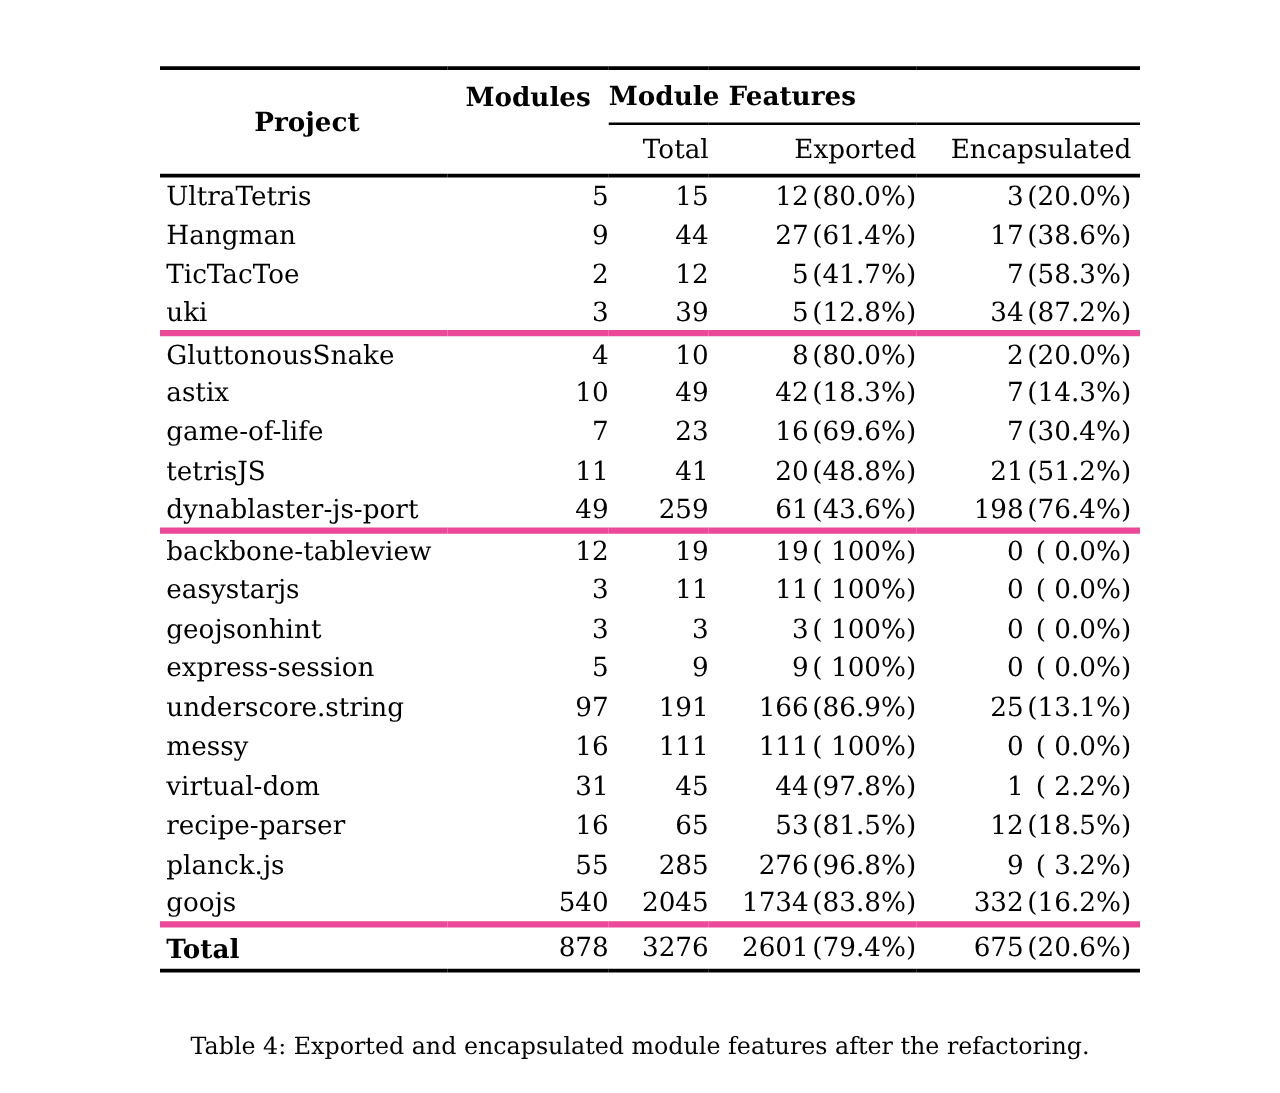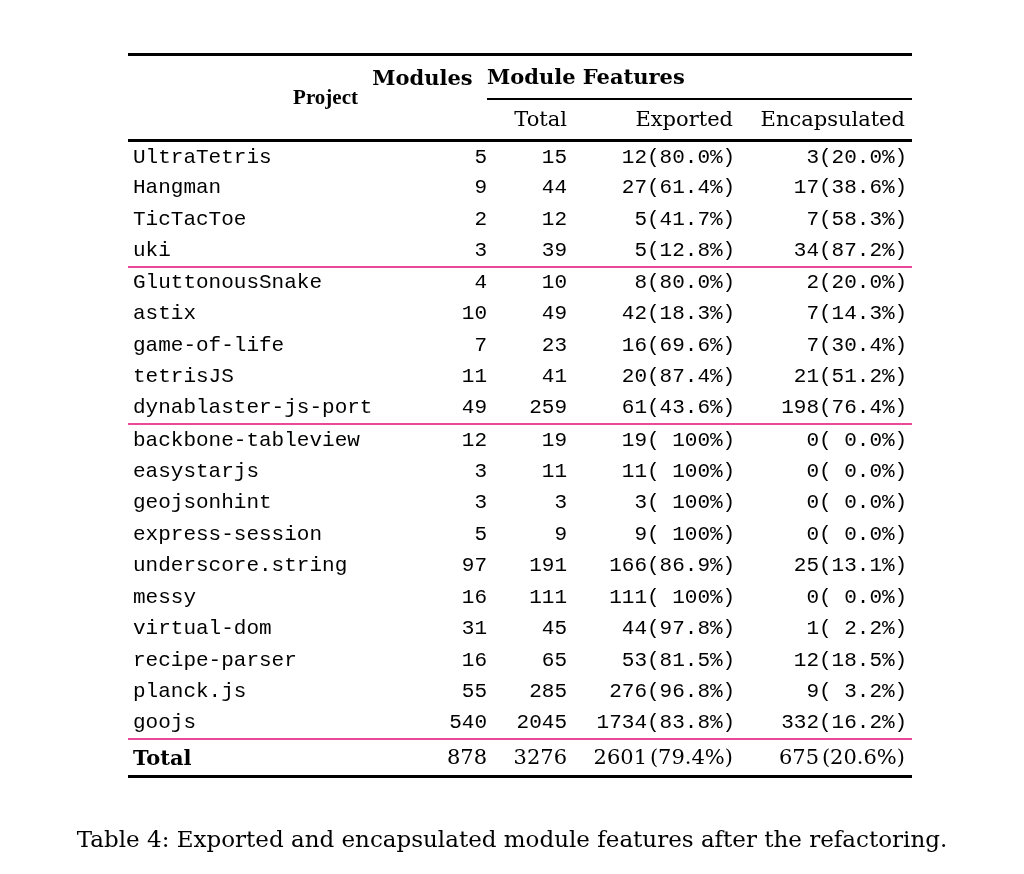--- a/index.html
+++ b/index.html
@@ -36,59 +36,58 @@
   th, td {
     padding: 0;
     vertical-align: middle;
     font-weight: normal;
     white-space: nowrap;
   }
   thead { border-bottom: 3px solid #000; }
   tr.hrow-a { height: 44px; }
   tr.hrow-b { height: 42px; }
   .th-project {
-    text-align: right;
+    text-align: center;
     padding-left: 5px;
     font-weight: bold;
-    font-family: Liberation Serif, serif;
   }
   .th-modules {
     text-align: center;
     font-weight: bold;
   }
   .th-mf {
     text-align: left;
     font-weight: bold;
     border-bottom: 2px solid #000;
   }
   .th-sub { text-align: right; }
   .th-sub.c-enc { padding-right: 7px; }
 
-  tbody.grp tr, tr.data-row { height: 31.5px; font-family: Liberation Mono, monospace; }
-  tbody.ruled { border-top: 2px solid #ec4899; }
+  tbody.grp tr, tr.data-row { height: 31.5px; }
+  tbody.ruled { border-top: 5px solid #ec4899; }
   tbody.total-body tr { height: 37px; }
 
   .c-project { text-align: left; padding-left: 5px; }
   .c-num { text-align: right; }
   .c-enc { padding-right: 7px; margin-top: 35px; }
   .pct {
     display: inline-block;
     width: 86px;
     text-align: right;
     white-space: pre;
   }
   .bold { font-weight: bold; }
 
   .caption {
     position: absolute;
     top: 826px;
     left: 0;
     width: 1024px;
     text-align: center;
-    font-size: 23px;
+    font-size: 19px;
     color: #000000;
   }
 </style>
 </head>
 <body>
 
 <div class="page">
   <div class="table-wrap">
     <table class="paper-table">
       <colgroup>
@@ -160,21 +159,21 @@
     <td class="c-project">game-of-life</td>
     <td class="c-num">7</td>
     <td class="c-num">23</td>
     <td class="c-num"><span class="cnt">16</span><span class="pct">(69.6%)</span></td>
     <td class="c-num c-enc"><span class="cnt">7</span><span class="pct">(30.4%)</span></td>
   </tr>
           <tr class="data-row">
     <td class="c-project">tetrisJS</td>
     <td class="c-num">11</td>
     <td class="c-num">41</td>
-    <td class="c-num"><span class="cnt">20</span><span class="pct">(87.4%)</span></td>
+    <td class="c-num"><span class="cnt">20</span><span class="pct">(48.8%)</span></td>
     <td class="c-num c-enc"><span class="cnt">21</span><span class="pct">(51.2%)</span></td>
   </tr>
           <tr class="data-row">
     <td class="c-project">dynablaster-js-port</td>
     <td class="c-num">49</td>
     <td class="c-num">259</td>
     <td class="c-num"><span class="cnt">61</span><span class="pct">(43.6%)</span></td>
     <td class="c-num c-enc"><span class="cnt">198</span><span class="pct">(76.4%)</span></td>
   </tr>
         </tbody>

